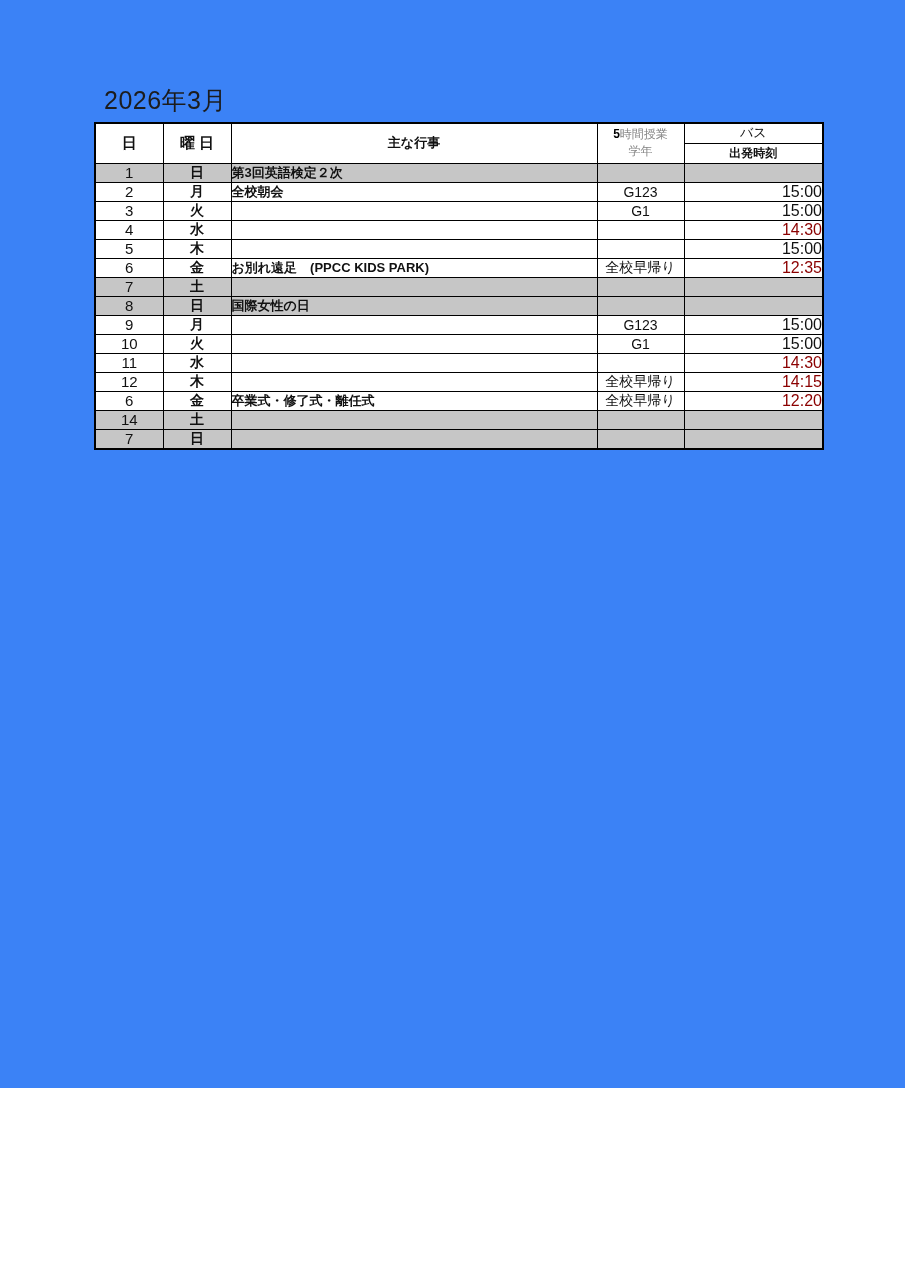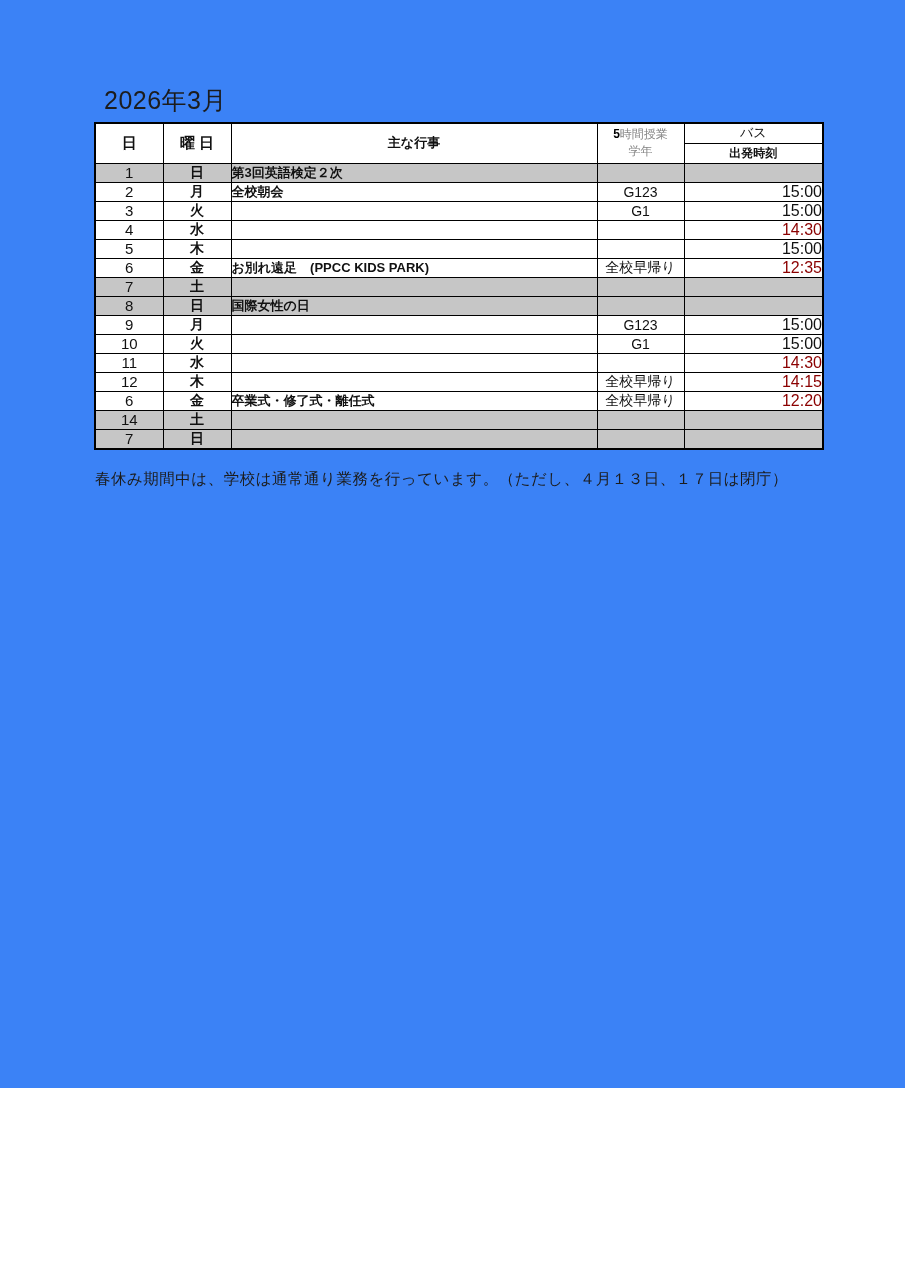--- a/index.html
+++ b/index.html
@@ -269,16 +269,15 @@
       <td class="c-day">7</td>
       <td class="c-wd">日</td>
       <td class="c-ev"></td>
       <td class="c-gr"></td>
       <td class="c-bus"></td>
     </tr>
       </tbody>
   </table>
 
   <div class="notes">
-    <div class="note-line">春休み期間中は、学校は通常通り業務を行っています。（ただし、４月１３日、１７日は閉庁）</div>
   </div>
 
 </div>
 
 </body></html>

